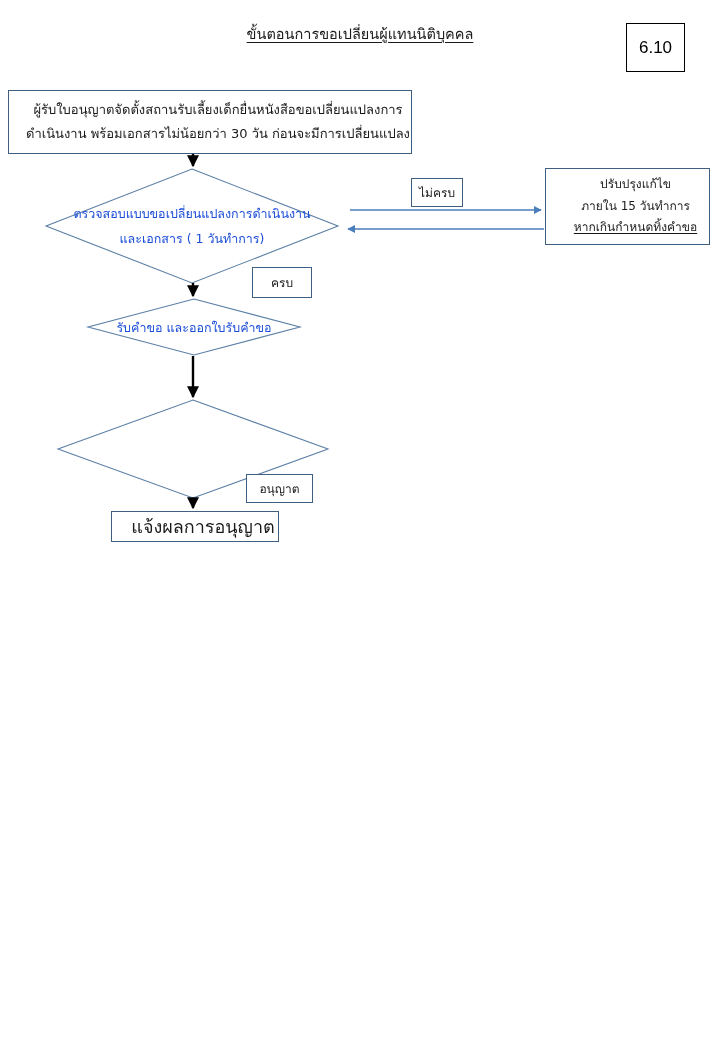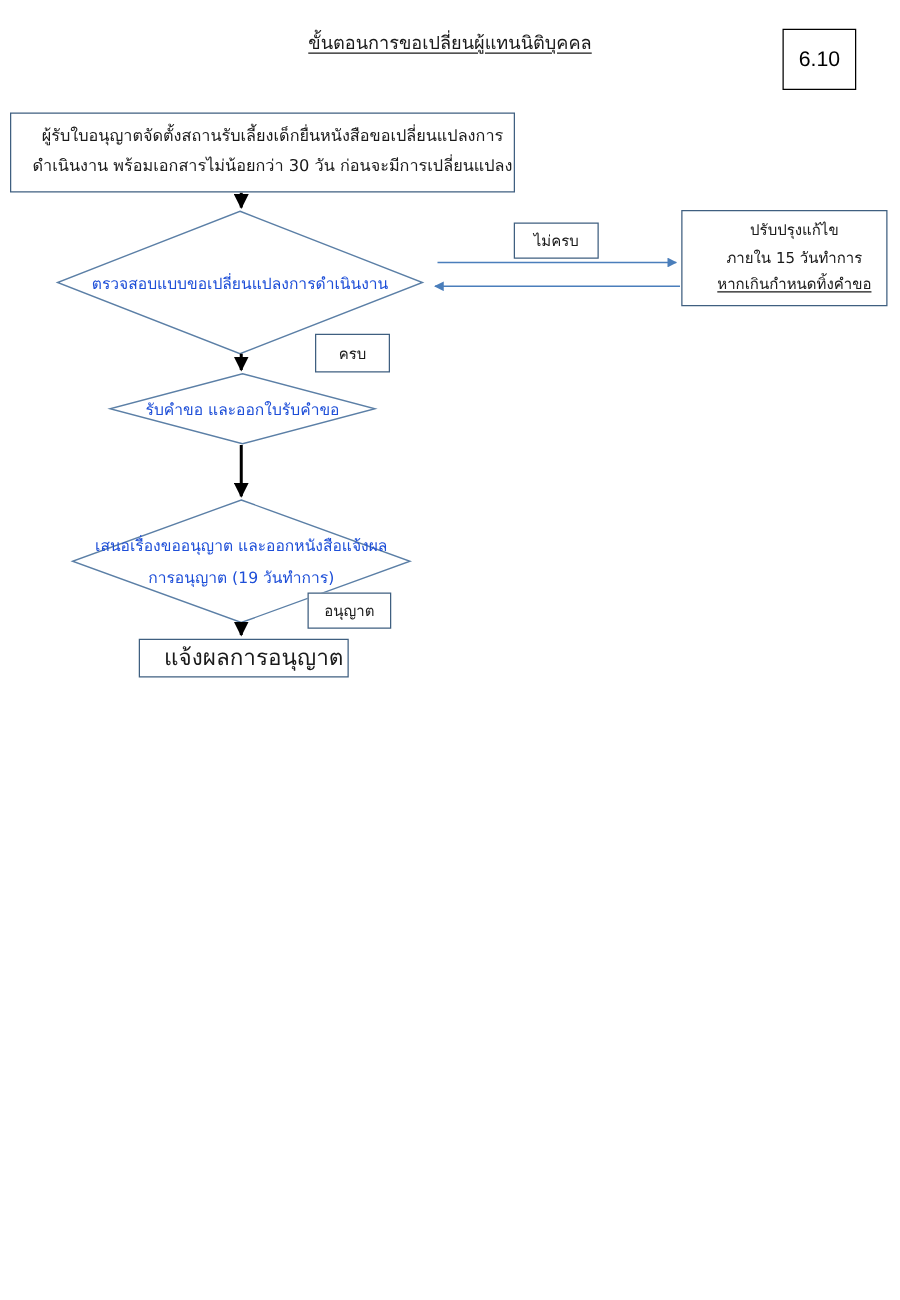--- a/index.html
+++ b/index.html
@@ -103,21 +103,21 @@
   
   .labelbox {
     border: 1.1px solid #3f5f80;
     background: #ffffff;
     display: flex;
     align-items: center;
     justify-content: center;
     font-size: 12px;
     color: #1a1a1a;
   }
-  #label-incomplete { left: 411px; top: 178px; width: 68px; height: 29px; }
+  #label-incomplete { left: 411px; top: 178px; width: 52px; height: 29px; }
   #label-complete   { left: 252px; top: 267px; width: 60px; height: 31px; }
   #label-approved   { left: 246px; top: 474px; width: 67px; height: 29px; }
 
   
   .diamond-text {
     position: absolute;
     display: flex;
     flex-direction: column;
     align-items: center;
     justify-content: center;
@@ -177,30 +177,27 @@
     <line x1="544" y1="229" x2="348" y2="229" stroke="#4a7ebb" stroke-width="1.3" marker-end="url(#arrowBlue)"></line>
   </svg>
 
   <div class="abs procbox" id="box-submit-request">
     <span class="line">ผู้รับใบอนุญาตจัดตั้งสถานรับเลี้ยงเด็กยื่นหนังสือขอเปลี่ยนแปลงการ</span>
     <span class="line">ดำเนินงาน พร้อมเอกสารไม่น้อยกว่า 30 วัน ก่อนจะมีการเปลี่ยนแปลง</span>
   </div>
 
   <div class="diamond-text" id="diamond1-text">
     <span class="line">ตรวจสอบแบบขอเปลี่ยนแปลงการดำเนินงาน</span>
+    <span class="line">และเอกสาร ( 1 วันทำการ)</span>
   </div>
 
   <div class="diamond-text" id="diamond2-text">
     <span class="line">รับคำขอ และออกใบรับคำขอ</span>
   </div>
 
-  <div class="diamond-text" id="diamond3-text">
-    <span class="line">เสนอเรื่องขออนุญาต และออกหนังสือแจ้งผล</span>
-    <span class="line">การอนุญาต (19 วันทำการ)</span>
-  </div>
 
   <div class="abs procbox" id="box-revise">
     <span class="line">ปรับปรุงแก้ไข</span>
     <span class="line">ภายใน 15 วันทำการ</span>
     <span class="line u">หากเกินกำหนดทิ้งคำขอ</span>
   </div>
 
   <div class="abs procbox" id="box-notify-result">
     <span class="line">แจ้งผลการอนุญาต</span>
   </div>

